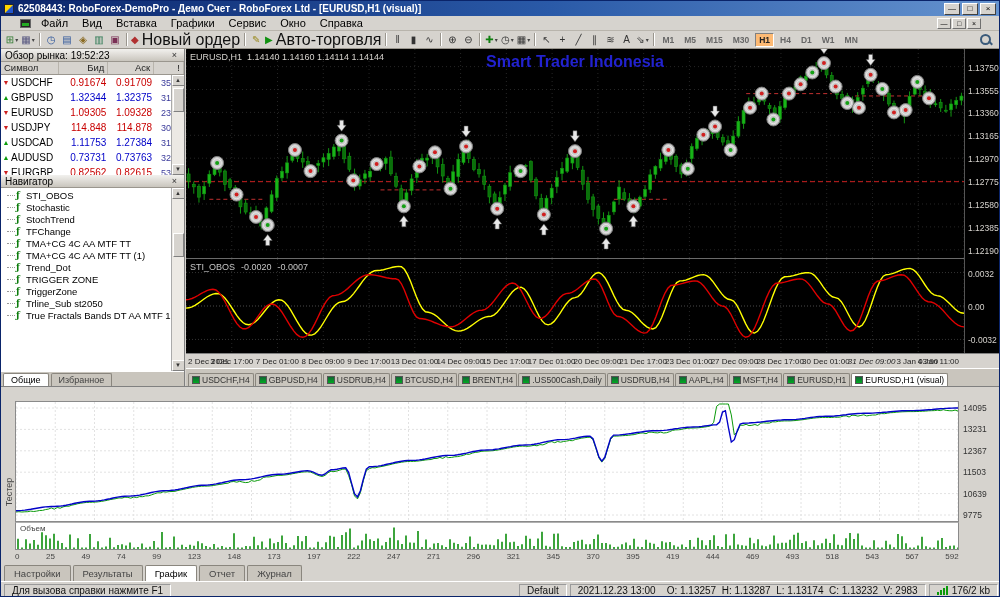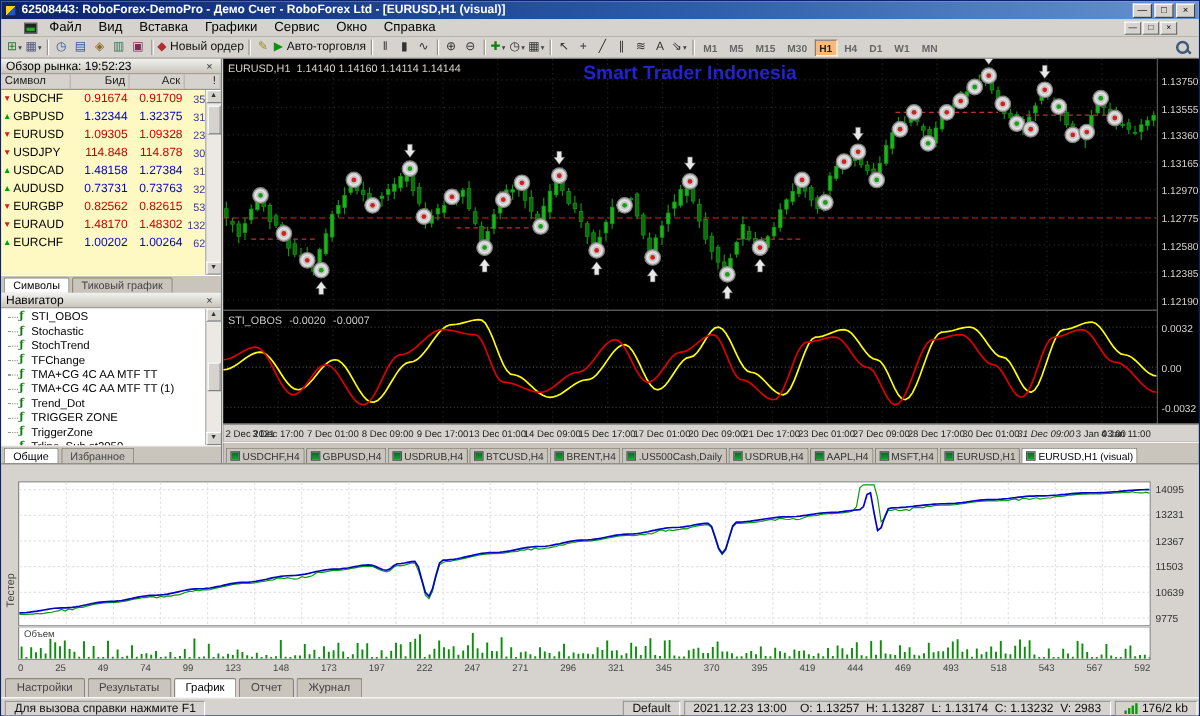--- a/index.html
+++ b/index.html
@@ -15,37 +15,37 @@
   .mdi-icon{width:11px;height:9px;background:#222;border:1px solid #666;margin:0 3px;position:relative}
   .mdi-icon::after{content:'';position:absolute;left:1px;bottom:1px;width:7px;height:3px;background:#2a2}
   .menu-items{display:flex}
   .menu-item{padding:0 7px;font-size:11px}
   .mdi-btns{margin-left:auto;display:flex;gap:1px;margin-right:2px}
   .mbtn{width:14px;height:11px;background:#d6d3ce;border:1px solid;border-color:#fff #707070 #707070 #fff;font-size:7px;line-height:9px;text-align:center}
   
   .toolbar{position:absolute;left:0;top:30px;right:0;height:18px;background:#d6d3ce;display:flex;align-items:center;padding:0 3px;border-bottom:1px solid #9a968e}
   .tbtn{min-width:16px;height:16px;display:flex;align-items:center;justify-content:center;padding:0 1px;font-size:10px}
   .tbtn .tglyph{font-size:10px;line-height:16px}
-  .tbtn .tlabel{font-size:10px;margin-left:3px;color:#111}
+  .tbtn .tlabel{font-size:16px;margin-left:3px;color:#111}
   .tbtn .dd{font-size:6px;color:#444;margin-left:1px}
   .tsep{width:1px;height:13px;background:#9a968e;box-shadow:1px 0 0 #fff;margin:0 3px}
   .tf-btn{font-size:8.5px;font-weight:bold;color:#666;padding:1px 3px;margin:0 1px;border:1px solid transparent}
   .tf-btn.active{background:#fdba74;border-color:#808080 #fff #fff #808080;color:#222}
   .tspacer{flex:1}
   .mag{width:15px;height:15px;position:relative;margin-right:3px}
   .mag::before{content:'';position:absolute;left:2px;top:2px;width:7px;height:7px;border:2px solid #3a5a7a;border-radius:50%}
   .mag::after{content:'';position:absolute;left:10px;top:10px;width:5px;height:2px;background:#3a5a7a;transform:rotate(45deg)}
   
   .leftcol{position:absolute;left:0;top:48px;width:184px;height:337px;display:flex;flex-direction:column;background:#d6d3ce;border-right:1px solid #808080}
   .phead{height:13px;background:linear-gradient(#f2f1ee,#c9c5bd);border-bottom:1px solid #9a968e;display:flex;align-items:center;padding:0 4px;font-size:10px;flex:none}
   .phead .x{margin-left:auto;font-size:9px;line-height:10px;width:11px;text-align:center;color:#333}
   .mw-colhead{display:flex;height:13px;background:#d6d3ce;border-bottom:1px solid #9a968e;font-size:9.5px;color:#222;flex:none}
   .mw-colhead span{border-right:1px solid #b8b4ac;padding:0 3px;line-height:12px}
   .c0{width:58px}.c1{width:50px;text-align:right}.c2{width:46px;text-align:right}.c3{width:30px;text-align:right}
-  .mw-rows{height:154px;background:#fef9c3;position:relative;flex:none;overflow:hidden}
+  .mw-rows{height:100px;background:#ffffff;position:relative;flex:none;overflow:hidden}
   .mw-row{display:flex;height:15px;align-items:center;font-size:10px;padding-right:13px}
   .mw-row .ico{width:10px;text-align:center;font-size:7px;flex:none}
   .mw-row .sym{width:48px;color:#000}
   .mw-row .bid{width:50px;text-align:right;padding-right:2px}
   .mw-row .ask{width:46px;text-align:right;padding-right:2px}
   .mw-row .spr{width:17px;text-align:right;font-size:9px;color:#3a3a9a}
   .up{color:#0000c8}.down{color:#c80000}
   .vscroll{position:absolute;right:0;top:0;bottom:0;width:13px;background:#ece9e4;border-left:1px solid #aaa;display:flex;flex-direction:column;align-items:center}
   .vs-btn{width:13px;height:11px;background:#d6d3ce;border:1px solid;border-color:#fff #808080 #808080 #fff;font-size:6px;line-height:9px;text-align:center;color:#333;flex:none}
   .vs-thumb{width:11px;height:24px;background:#d6d3ce;border:1px solid;border-color:#fff #808080 #808080 #fff;margin-top:2px;flex:none}
@@ -269,21 +269,21 @@
         <div class="mw-row">
           <span class="ico down" style="color: rgb(204, 32, 32);">▼</span>
           <span class="sym">USDJPY</span>
           <span class="bid down">114.848</span>
           <span class="ask down">114.878</span>
           <span class="spr">30</span>
         </div>
         <div class="mw-row">
           <span class="ico up" style="color: rgb(10, 154, 10);">▲</span>
           <span class="sym">USDCAD</span>
-          <span class="bid up">1.48158</span>
+          <span class="bid up">1.11753</span>
           <span class="ask up">1.27384</span>
           <span class="spr">31</span>
         </div>
         <div class="mw-row">
           <span class="ico up" style="color: rgb(10, 154, 10);">▲</span>
           <span class="sym">AUDUSD</span>
           <span class="bid up">0.73731</span>
           <span class="ask up">0.73763</span>
           <span class="spr">32</span>
         </div>
@@ -307,24 +307,20 @@
           <span class="bid up">1.00202</span>
           <span class="ask up">1.00264</span>
           <span class="spr">62</span>
         </div>
         <div class="vscroll">
           <span class="vs-btn">▲</span>
           <span class="vs-thumb" style="margin-top: 2px;"></span>
           <span class="vs-fill"></span>
           <span class="vs-btn">▼</span>
         </div>
-      </div>
-    <div id="mw-tabs" class="bottom-tabs">
-        <span class="btab active">Символы</span>
-        <span class="btab">Тиковый график</span>
       </div>
     <div class="phead">
       <span>Навигатор</span>
       <span class="x">×</span>
     </div>
     <div id="nav-list" class="nav-list">
         <div class="nav-item">
           <span class="tree"></span>
           <span class="fico">ƒ</span>
           <span>STI_OBOS</span>

